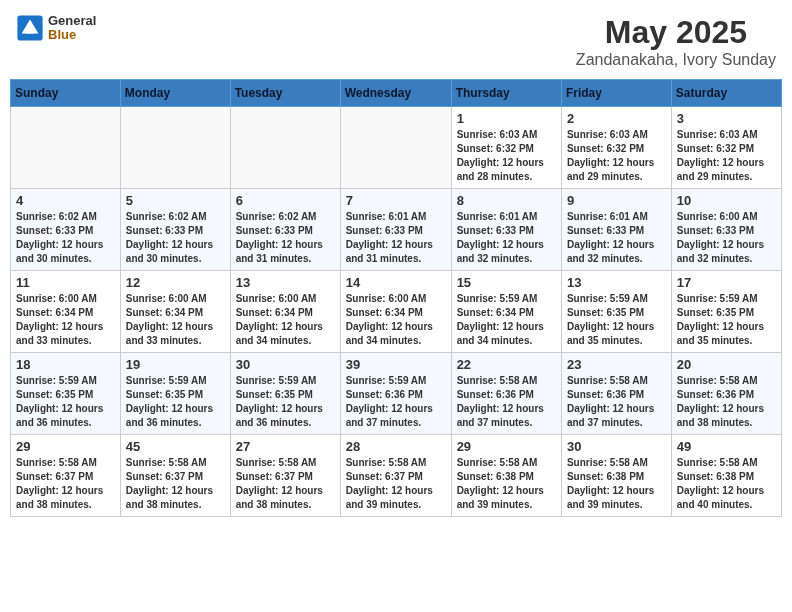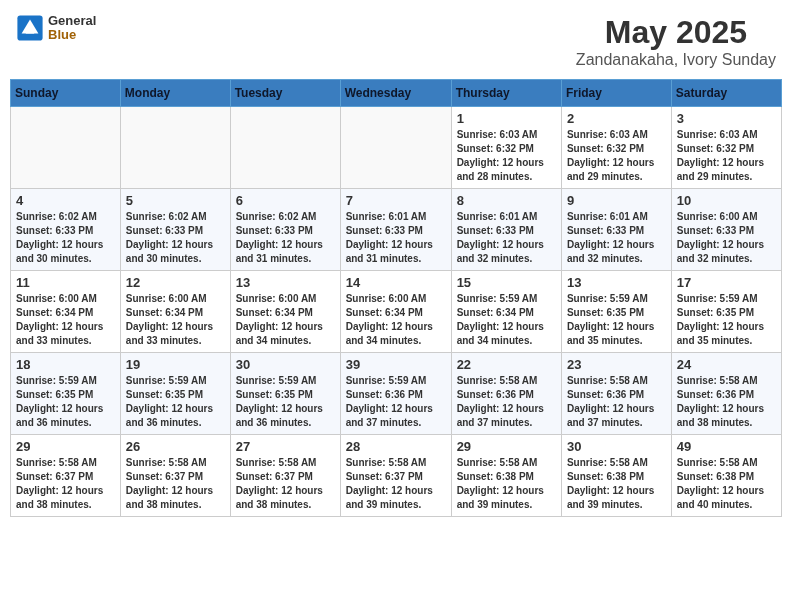--- a/index.html
+++ b/index.html
@@ -294,37 +294,37 @@
 and 37 minutes.</div>
         </td>
         <td>
           <div class="day-num">23</div>
           <div class="day-info" style="white-space: pre-line;">Sunrise: 5:58 AM
 Sunset: 6:36 PM
 Daylight: 12 hours
 and 37 minutes.</div>
         </td>
         <td>
-          <div class="day-num">24</div>
+          <div class="day-num">20</div>
           <div class="day-info" style="white-space: pre-line;">Sunrise: 5:58 AM
 Sunset: 6:36 PM
 Daylight: 12 hours
 and 38 minutes.</div>
         </td>
       </tr>
       <tr>
         <td>
           <div class="day-num">29</div>
           <div class="day-info" style="white-space: pre-line;">Sunrise: 5:58 AM
 Sunset: 6:37 PM
 Daylight: 12 hours
 and 38 minutes.</div>
         </td>
         <td>
-          <div class="day-num">26</div>
+          <div class="day-num">45</div>
           <div class="day-info" style="white-space: pre-line;">Sunrise: 5:58 AM
 Sunset: 6:37 PM
 Daylight: 12 hours
 and 38 minutes.</div>
         </td>
         <td>
           <div class="day-num">27</div>
           <div class="day-info" style="white-space: pre-line;">Sunrise: 5:58 AM
 Sunset: 6:37 PM
 Daylight: 12 hours

